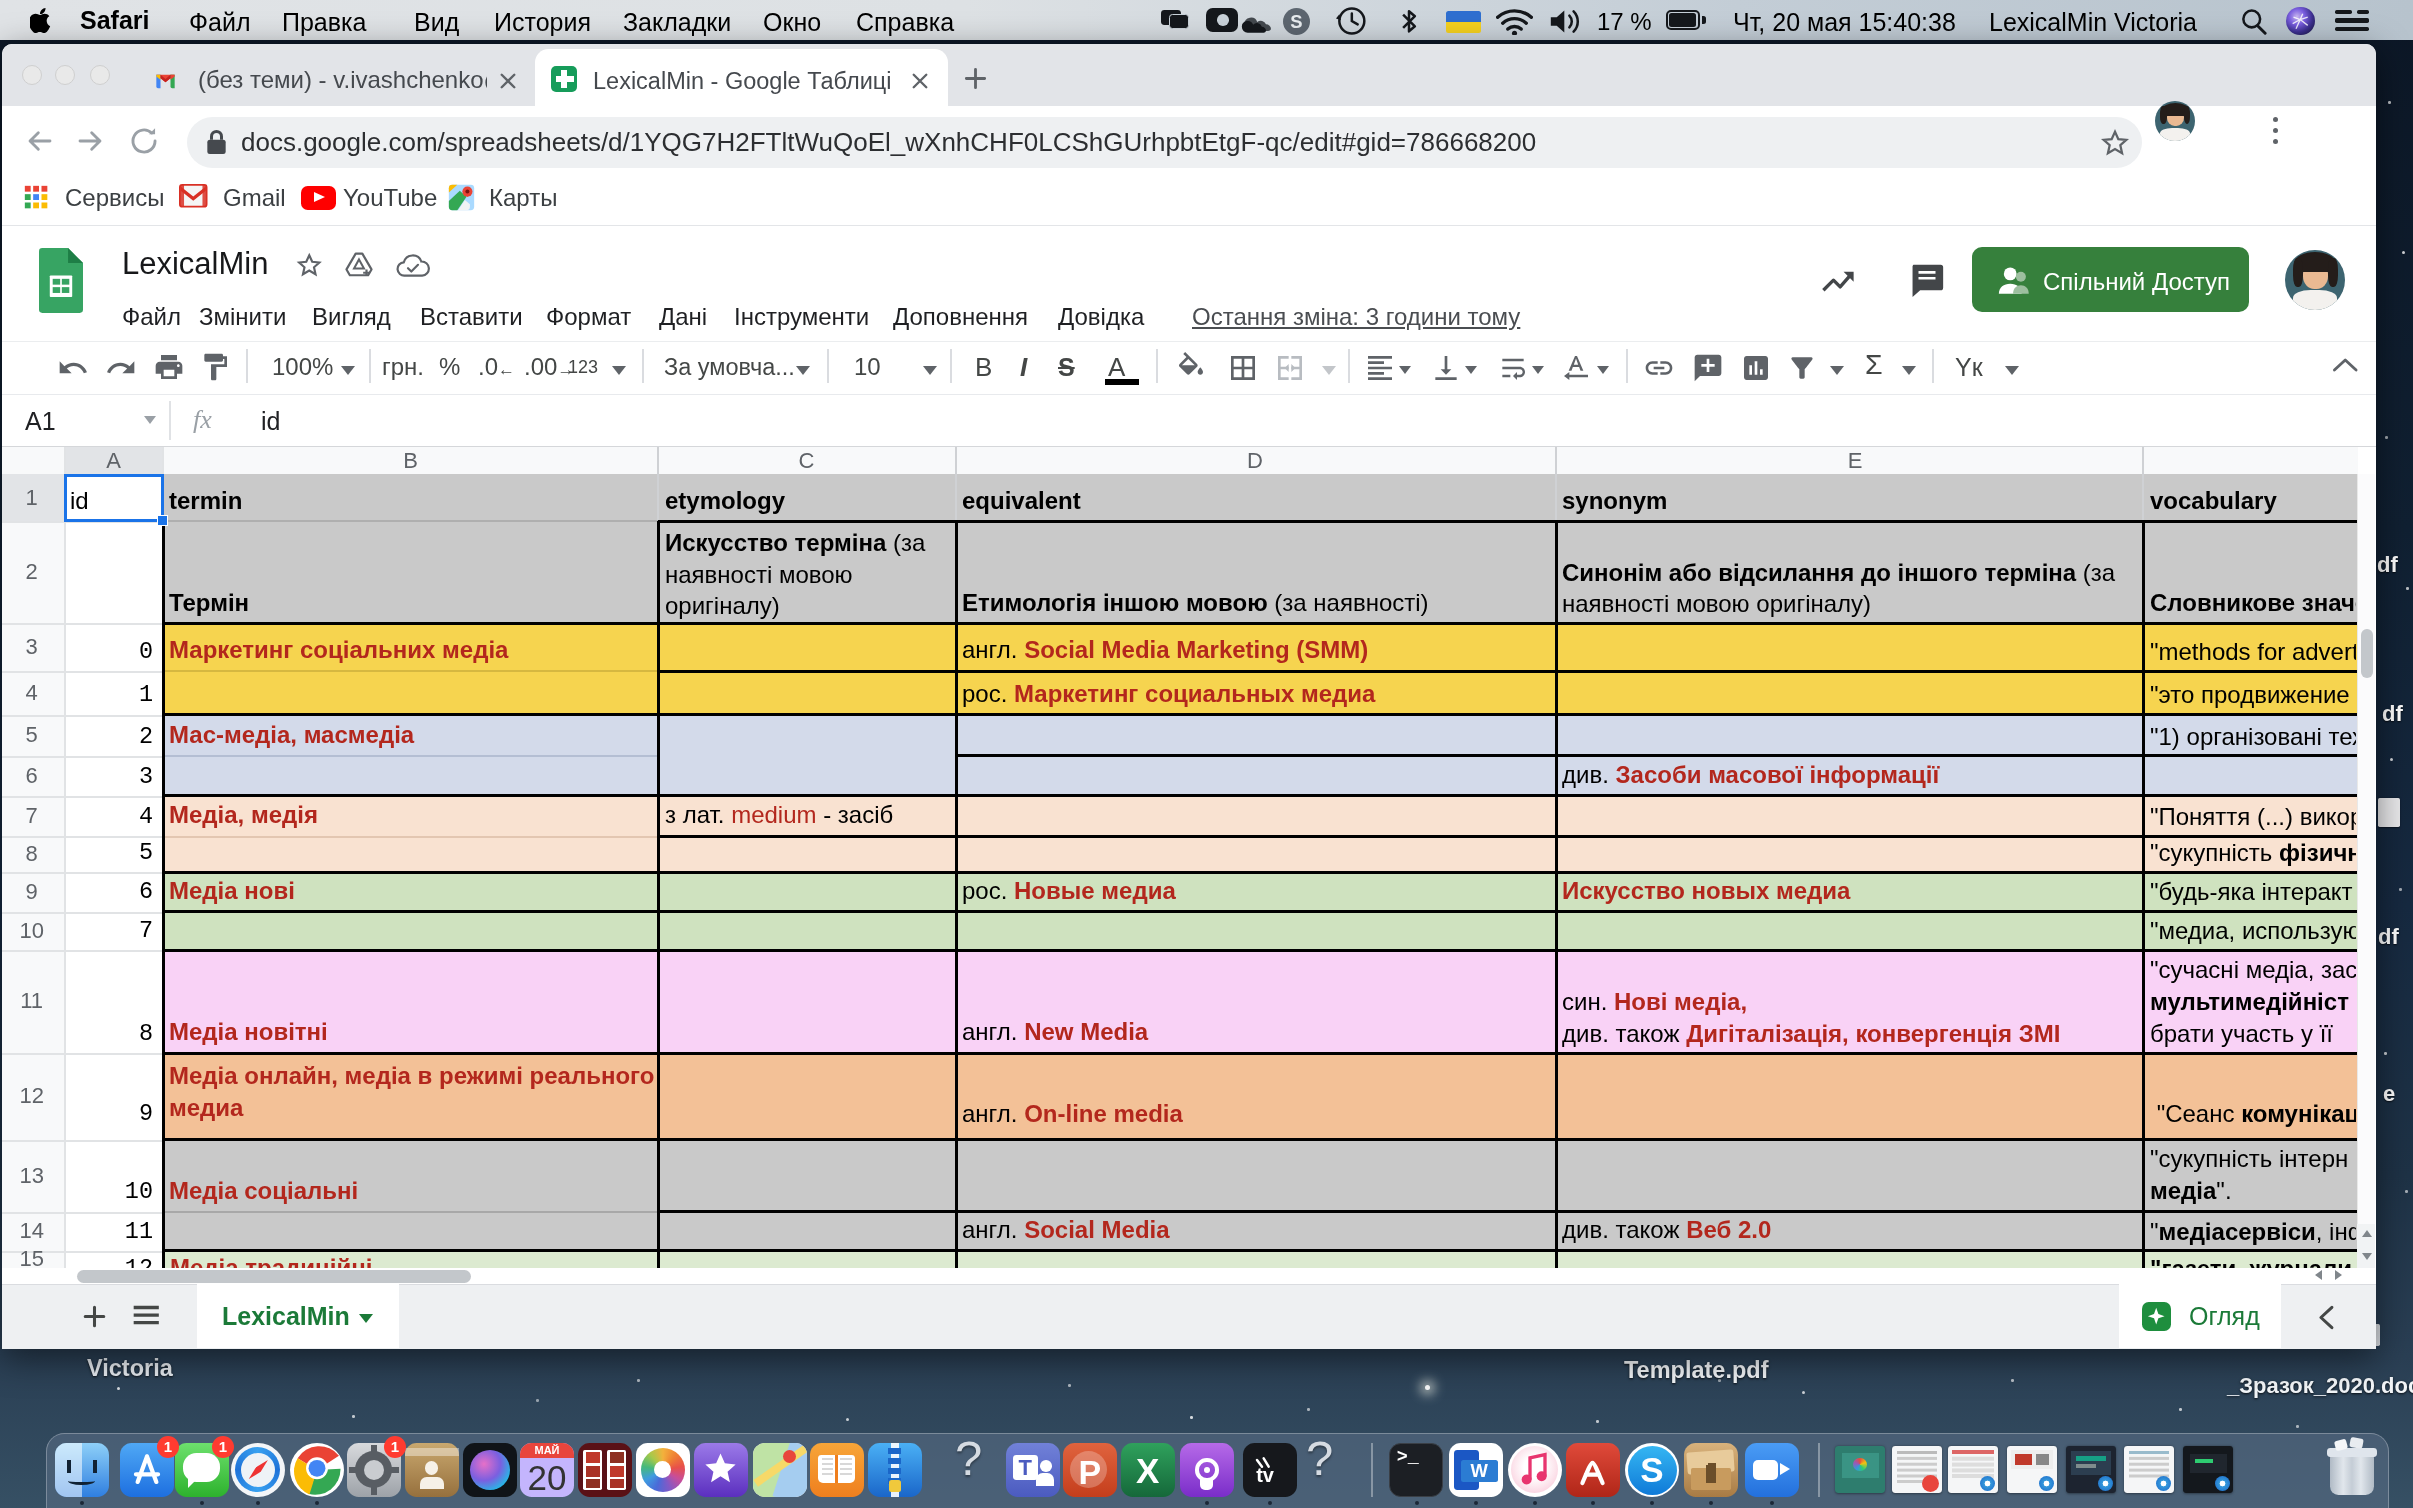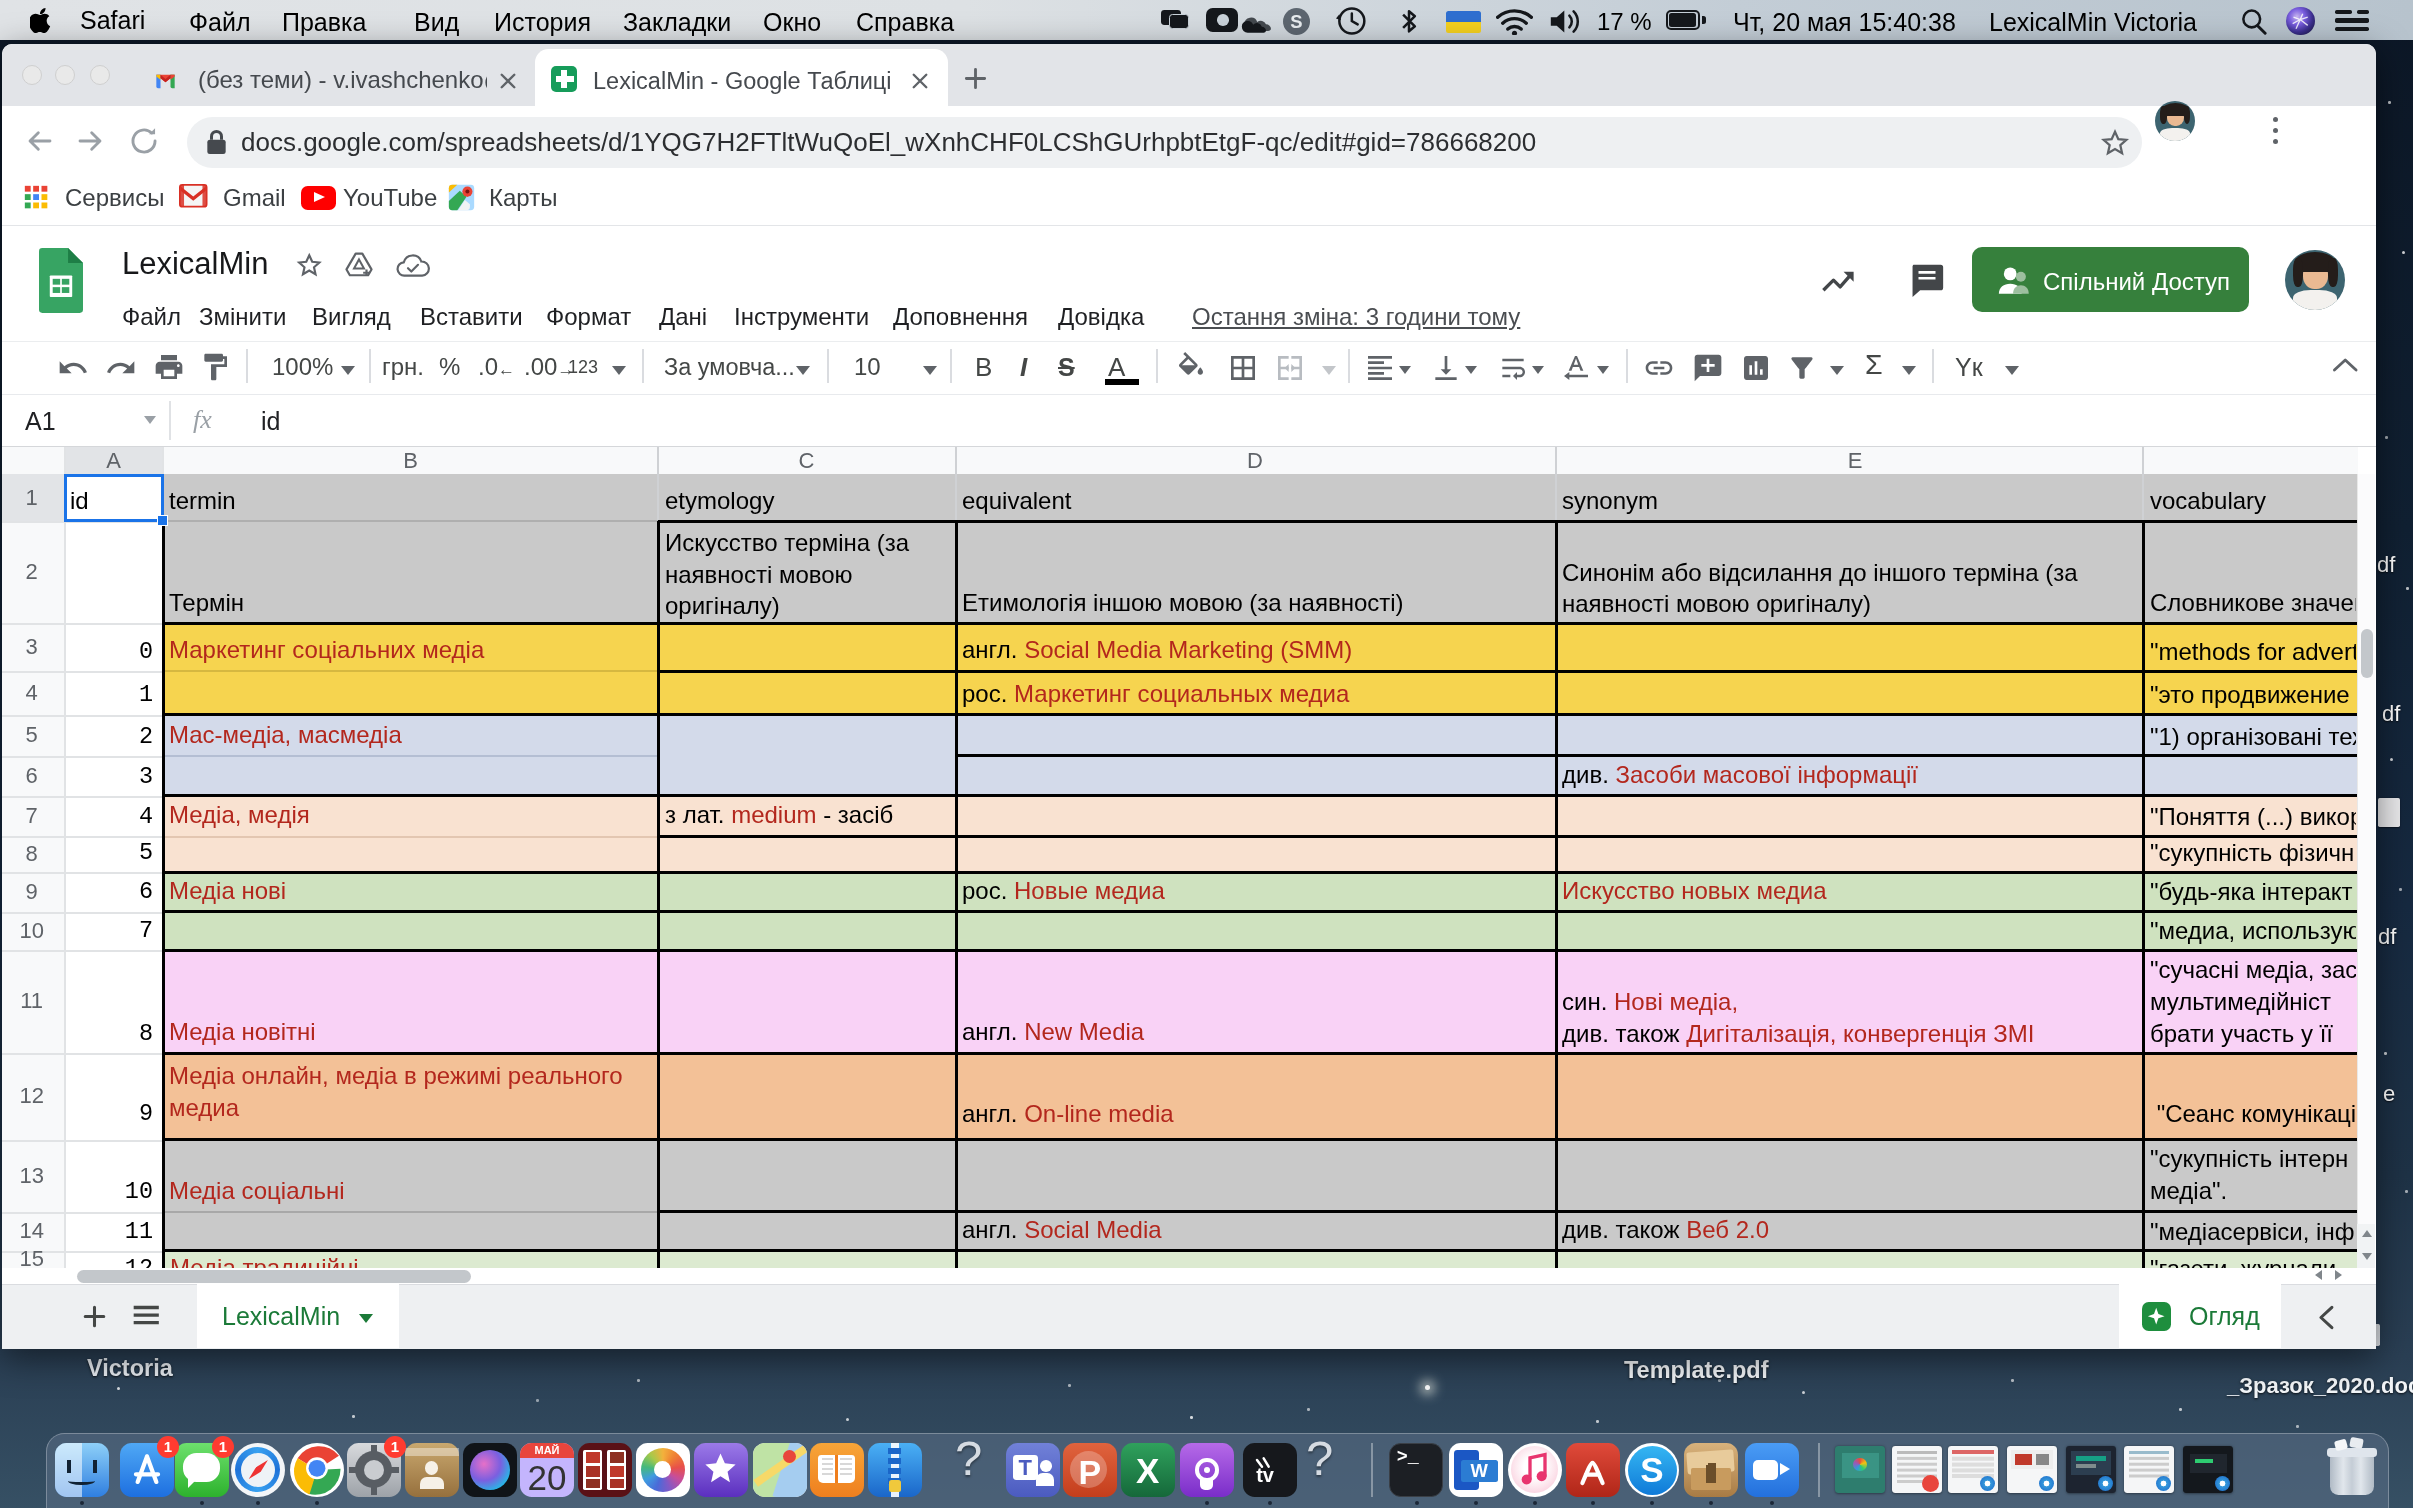--- a/index.html
+++ b/index.html
@@ -1,18 +1,18 @@
 <!DOCTYPE html>
 <html style="font-size:13.4px"><head><meta charset="utf-8">
 <style>
 *{margin:0;padding:0;box-sizing:border-box}
 html,body{width:2413px;height:1508px;overflow:hidden;background:#16283c;font-family:"Liberation Sans",sans-serif}
 .a{position:absolute}
 .t{position:absolute;font:24px/30px "Liberation Sans",sans-serif;color:#000;white-space:nowrap}
-.b{font-weight:normal}
+.b{font-weight:bold}
 .r{color:#b3271d}
 .bl{position:absolute;height:2.5px;background:#000}
 .bv{position:absolute;width:2.5px;background:#000}
 .gl{position:absolute;height:1.7px;background:#e1e3e5}
 .gv{position:absolute;width:1.7px;background:#e1e3e5}
 .num{position:absolute;left:64px;width:89px;text-align:right;font:23.5px/30px "Liberation Mono",monospace;color:#000}
 .gn{position:absolute;left:1.7px;width:60px;text-align:center;font:22px/30px "Liberation Sans";color:#5f6368}
 .hl{position:absolute;top:447px;height:28px;text-align:center;font:22px/28px "Liberation Sans";color:#5f6368}
 .sep{position:absolute;top:349px;height:34px;width:1.7px;background:#dadce0}
 .tbt{position:absolute;top:352px;font:24px/30px "Liberation Sans";color:#444746}

